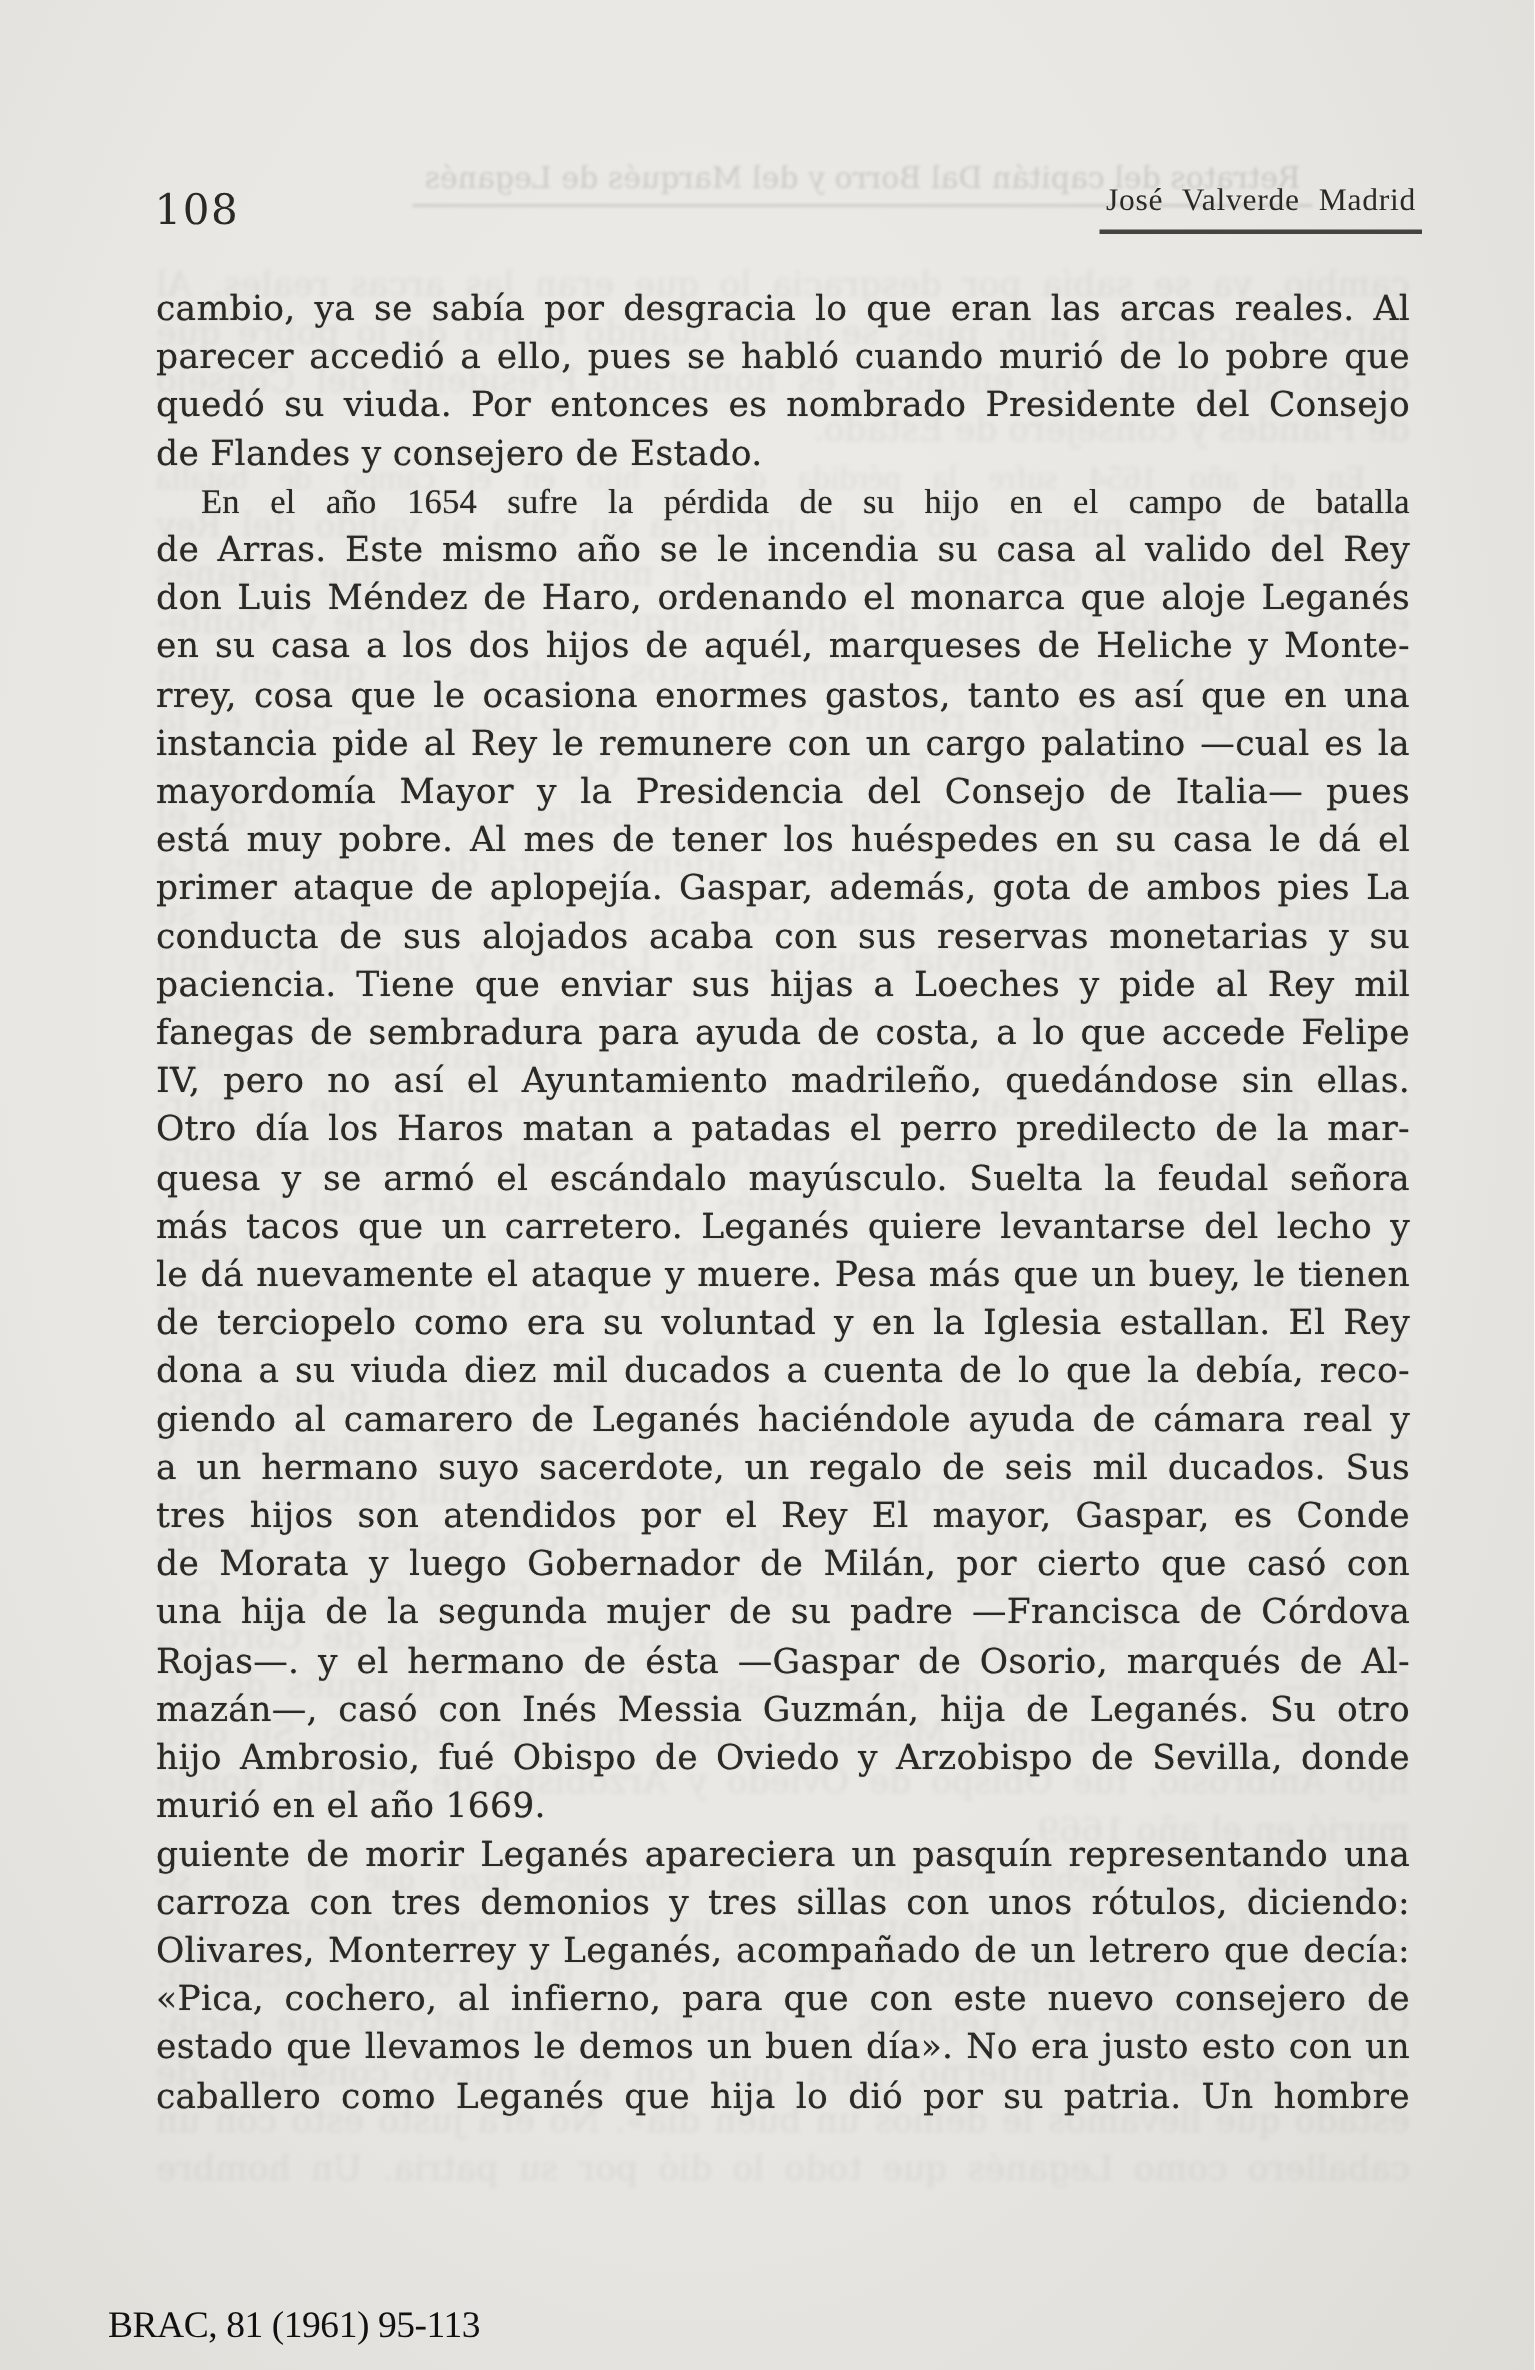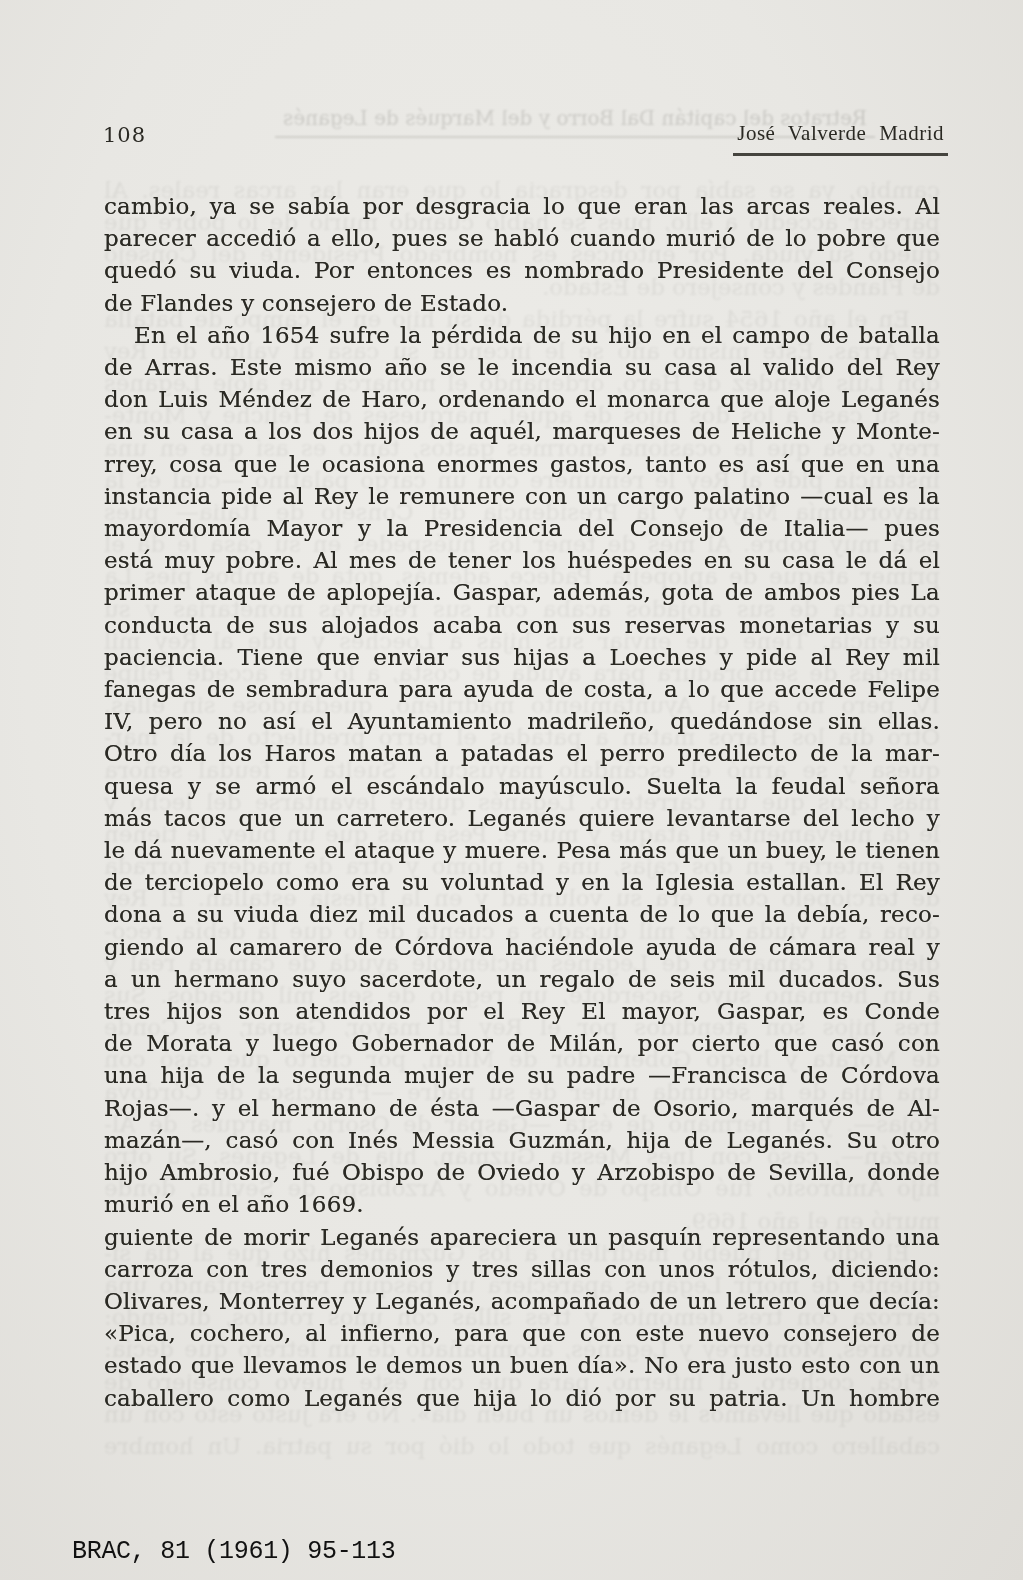--- a/index.html
+++ b/index.html
@@ -43,21 +43,21 @@
     line-height: 32.2px;
     opacity: 0.085;
     filter: blur(1.3px);
   }
 
   
   .pagenum {
     position: absolute;
     top: 123px;
     left: 103px;
-    font-size: 21px;
+    font-size: 28px;
     letter-spacing: 1px;
   }
   .author {
     position: absolute;
     top: 121px;
     right: 75px;
     font-size: 21px;
     letter-spacing: 0.5px;
     word-spacing: 7px;
     padding: 0 4px 7px 4px;
@@ -75,28 +75,28 @@
     line-height: 32.2px;
     letter-spacing: 0.2px;
     text-shadow: 0 0 0.6px rgba(42, 41, 35, 0.65);
   }
   .line {
     text-align: justify;
     text-align-last: justify;
     white-space: normal;
   }
   .line.endline { text-align-last: left; }
-  .line.indent  { text-indent: 30px; }
+  .line.indent  { text-indent: 30px; font-family: Liberation Serif, serif; }
 
   
   .footer {
     position: absolute;
     top: 1537px;
     left: 72px;
-    font-family: Liberation Mono, monospace;
+    font-family: Liberation Serif, serif;
     font-size: 25px;
     letter-spacing: -0.3px;
     color: #111111;
   }
 </style>
 </head>
 <body>
 
 <div class="page">
 
@@ -175,21 +175,21 @@
         <div class="line">conducta de sus alojados acaba con sus reservas monetarias y su</div>
         <div class="line">paciencia. Tiene que enviar sus hijas a Loeches y pide al Rey mil</div>
         <div class="line">fanegas de sembradura para ayuda de costa, a lo que accede Felipe</div>
         <div class="line">IV, pero no así el Ayuntamiento madrileño, quedándose sin ellas.</div>
         <div class="line">Otro día los Haros matan a patadas el perro predilecto de la mar-</div>
         <div class="line">quesa y se armó el escándalo mayúsculo. Suelta la feudal señora</div>
         <div class="line">más tacos que un carretero. Leganés quiere levantarse del lecho y</div>
         <div class="line">le dá nuevamente el ataque y muere. Pesa más que un buey, le tienen</div>
         <div class="line">de terciopelo como era su voluntad y en la Iglesia estallan. El Rey</div>
         <div class="line">dona a su viuda diez mil ducados a cuenta de lo que la debía, reco-</div>
-        <div class="line">giendo al camarero de Córdova haciéndole ayuda de cámara real y</div>
+        <div class="line">giendo al camarero de Leganés haciéndole ayuda de cámara real y</div>
         <div class="line">a un hermano suyo sacerdote, un regalo de seis mil ducados. Sus</div>
         <div class="line">tres hijos son atendidos por el Rey El mayor, Gaspar, es Conde</div>
         <div class="line">de Morata y luego Gobernador de Milán, por cierto que casó con</div>
         <div class="line">una hija de la segunda mujer de su padre —Francisca de Córdova</div>
         <div class="line">Rojas—. y el hermano de ésta —Gaspar de Osorio, marqués de Al-</div>
         <div class="line">mazán—, casó con Inés Messia Guzmán, hija de Leganés. Su otro</div>
         <div class="line">hijo Ambrosio, fué Obispo de Oviedo y Arzobispo de Sevilla, donde</div>
         <div class="line endline">murió en el año 1669.</div>
       </div>
       <div>

